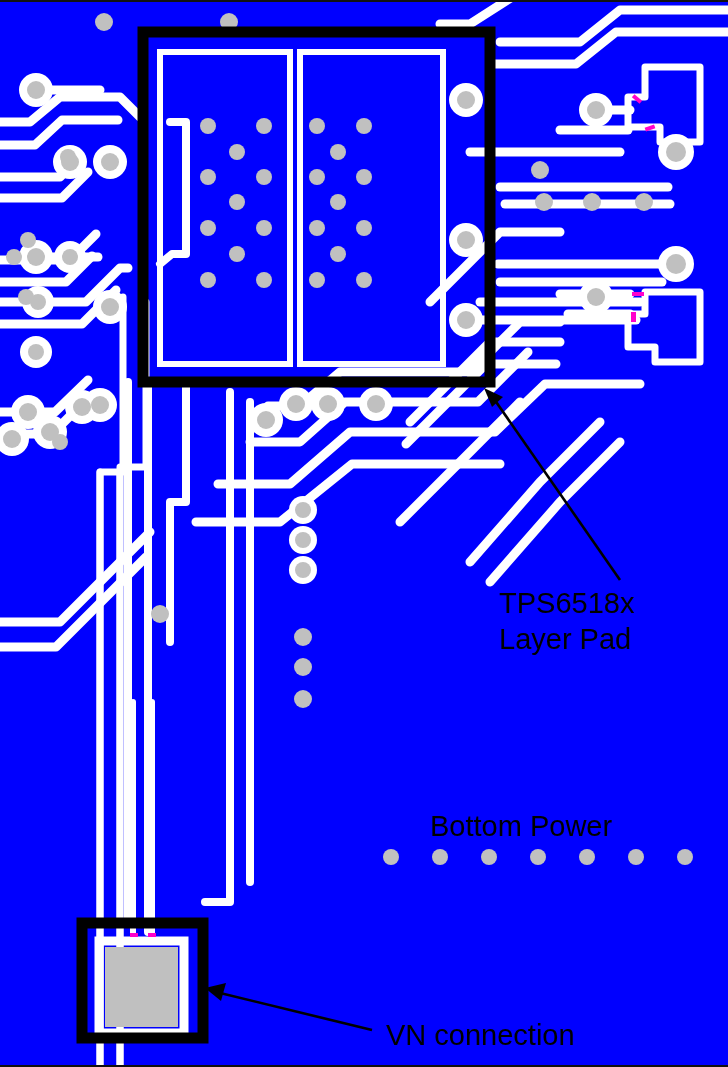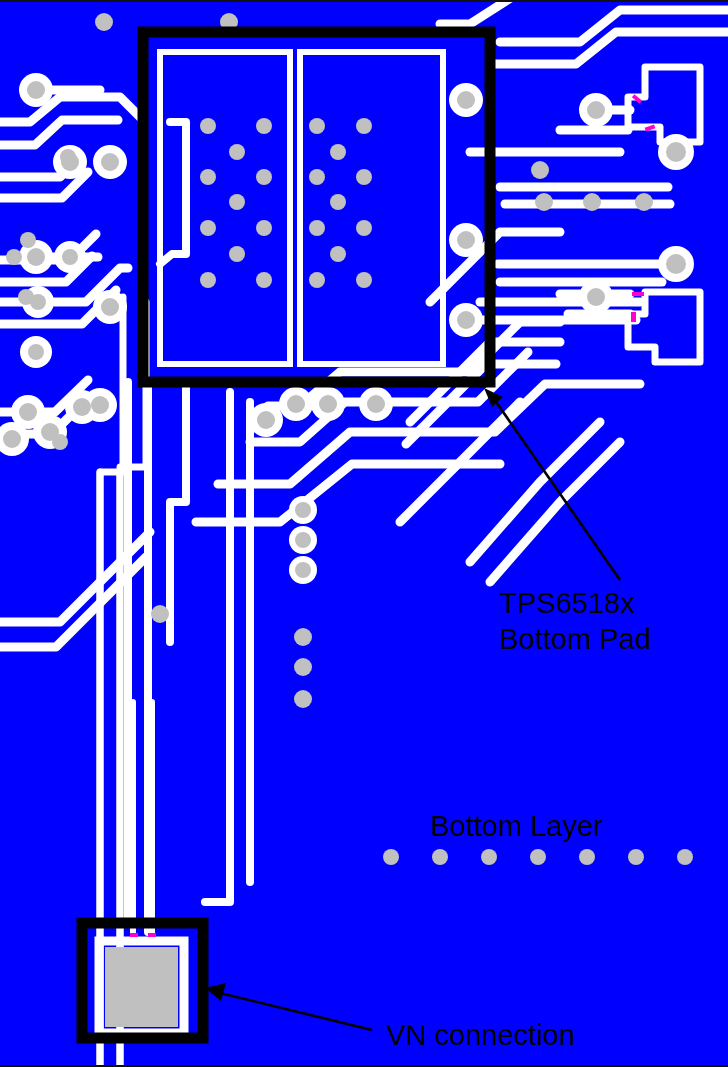--- a/index.html
+++ b/index.html
@@ -255,19 +255,19 @@
 
     <g>
       <line x1="620" y1="578" x2="492" y2="394" stroke="#000000" stroke-width="2.6"></line>
       <polygon points="484,386 503,395 492,405" fill="#000000"></polygon>
 
       <line x1="372" y1="1028" x2="216" y2="990" stroke="#000000" stroke-width="2.6"></line>
       <polygon points="205,986 226,981 221,999" fill="#000000"></polygon>
     </g>
   </svg>
 
-  <div class="anno" id="lbl-powerpad"><span>TPS6518x</span><br><span>Bottom Pad</span></div>
-
-  <div class="anno" id="lbl-bottom">Bottom Layer</div>
+  <div class="anno" id="lbl-powerpad"><span>TPS6518x</span><br><span>Layer Pad</span></div>
+
+  <div class="anno" id="lbl-bottom">Bottom Power</div>
 
   <div class="anno" id="lbl-vn">VN connection</div>
 
 </div>
 
 </body></html>

